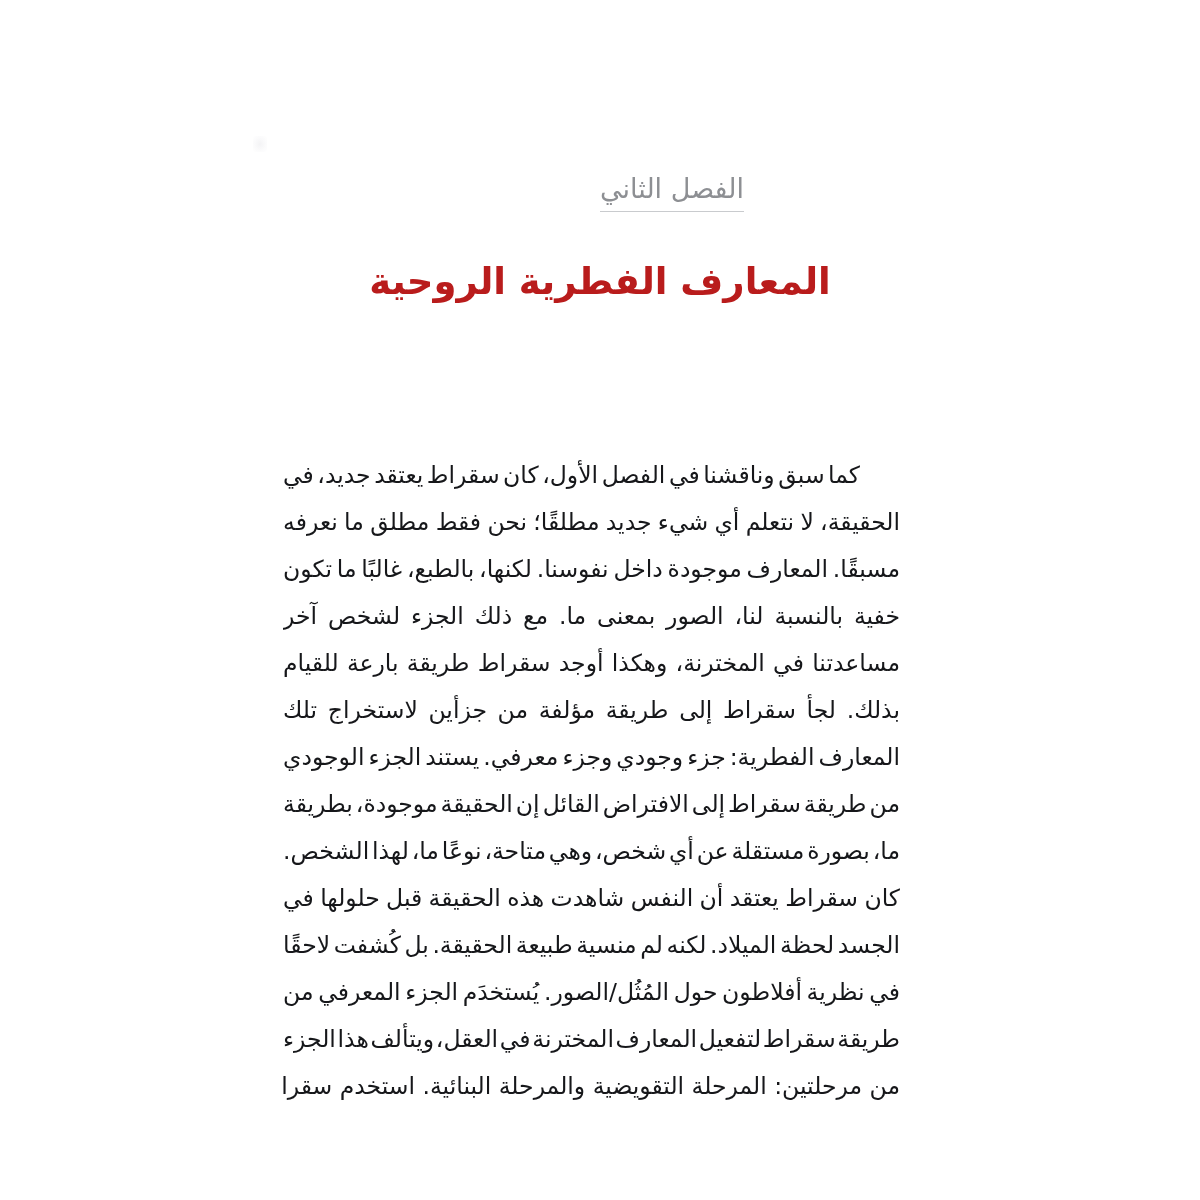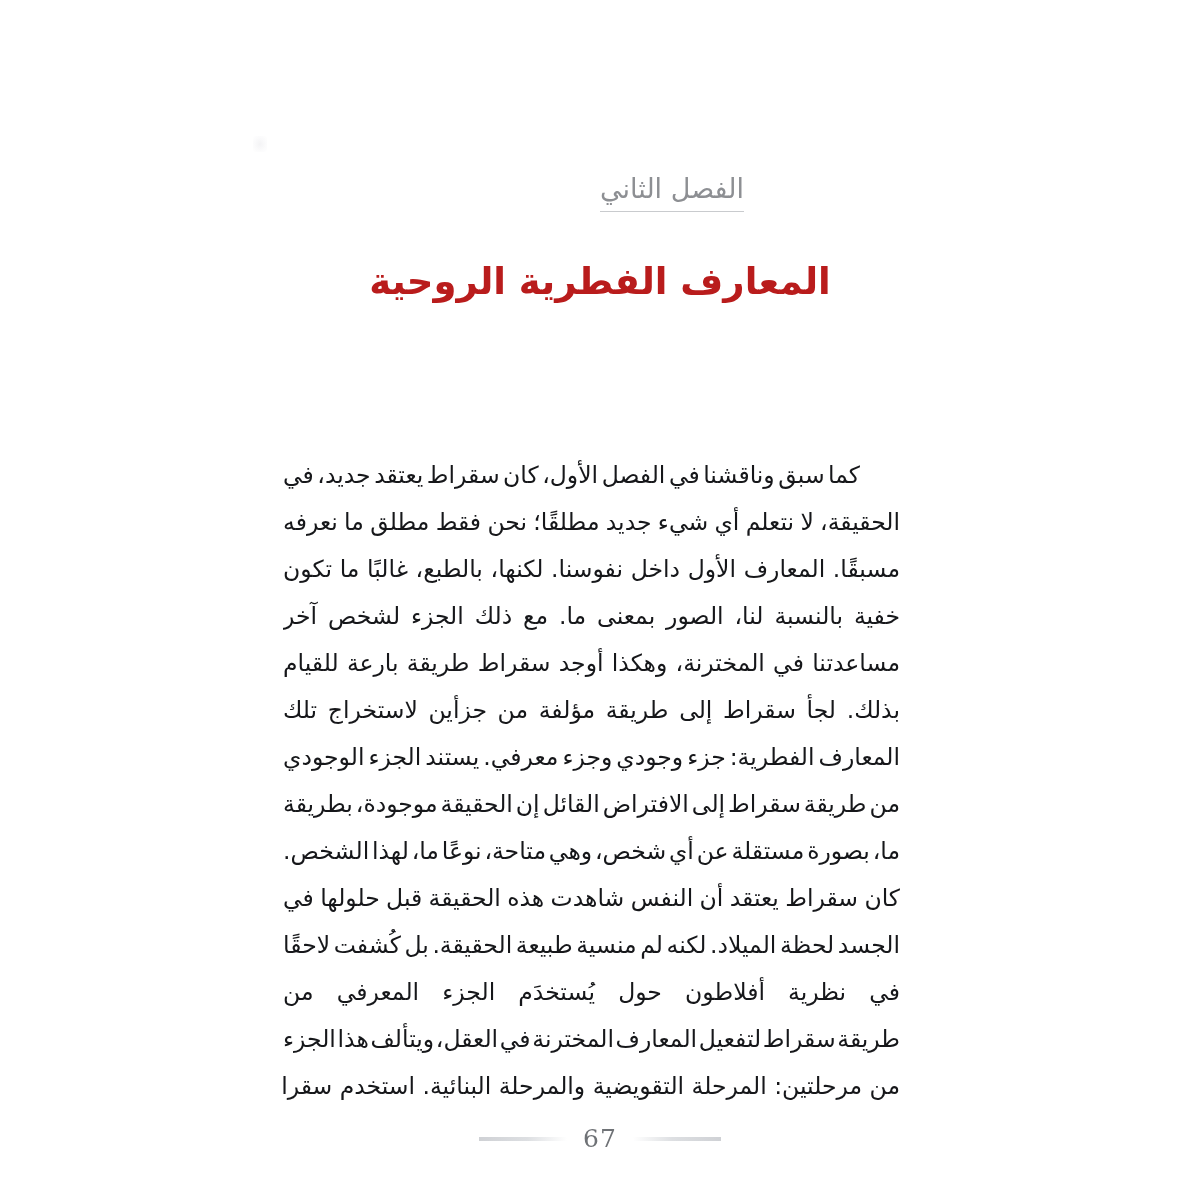--- a/index.html
+++ b/index.html
@@ -165,21 +165,21 @@
         <span>مطلقًا؛</span>
         <span>نحن</span>
         <span>فقط</span>
         <span>مطلق</span>
         <span>ما</span>
         <span>نعرفه</span>
       </div>
       <div class="body-line justify">
         <span>مسبقًا.</span>
         <span>المعارف</span>
-        <span>الأول</span>
+        <span>موجودة</span>
         <span>داخل</span>
         <span>نفوسنا.</span>
         <span>لكنها،</span>
         <span>بالطبع،</span>
         <span>غالبًا</span>
         <span>ما</span>
         <span>تكون</span>
       </div>
       <div class="body-line justify">
         <span>خفية</span>
@@ -278,20 +278,21 @@
         <span>الحقيقة.</span>
         <span>بل</span>
         <span>كُشفت</span>
         <span>لاحقًا</span>
       </div>
       <div class="body-line justify">
         <span>في</span>
         <span>نظرية</span>
         <span>أفلاطون</span>
         <span>حول</span>
+        <span>المُثُل/الصور.</span>
         <span>يُستخدَم</span>
         <span>الجزء</span>
         <span>المعرفي</span>
         <span>من</span>
       </div>
       <div class="body-line justify">
         <span>طريقة</span>
         <span>سقراط</span>
         <span>لتفعيل</span>
         <span>المعارف</span>
@@ -300,19 +301,14 @@
         <span>العقل،</span>
         <span>ويتألف</span>
         <span>هذا</span>
         <span>الجزء</span>
       </div>
       <div class="body-line last">
         <span>من مرحلتين: المرحلة التقويضية والمرحلة البنائية. استخدم سقراط</span>
       </div>
     </div>
 
-  <div class="footer">
-    <div class="footer-rule left-rule"></div>
-    <div class="page-number">67</div>
-    <div class="footer-rule right-rule"></div>
-  </div>
 
 </div>
 
 </body></html>

